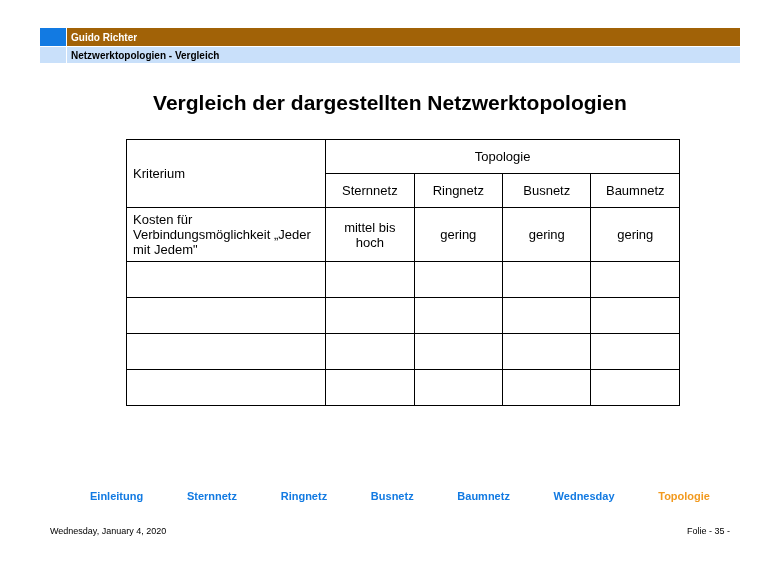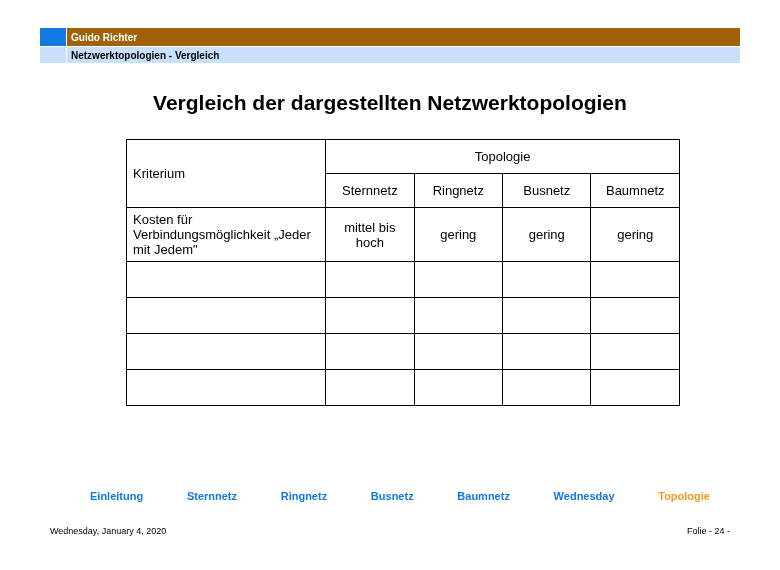--- a/index.html
+++ b/index.html
@@ -204,16 +204,16 @@
     <span>Sternnetz</span>
     <span>Ringnetz</span>
     <span>Busnetz</span>
     <span>Baumnetz</span>
     <span>Wednesday</span>
     <span class="active">Topologie</span>
   </div>
 
   <div class="footer">
     <span>Wednesday, January 4, 2020</span>
-    <span>Folie - 24 -</span>
+    <span>Folie - 35 -</span>
   </div>
 
 </div>
 
 </body></html>

